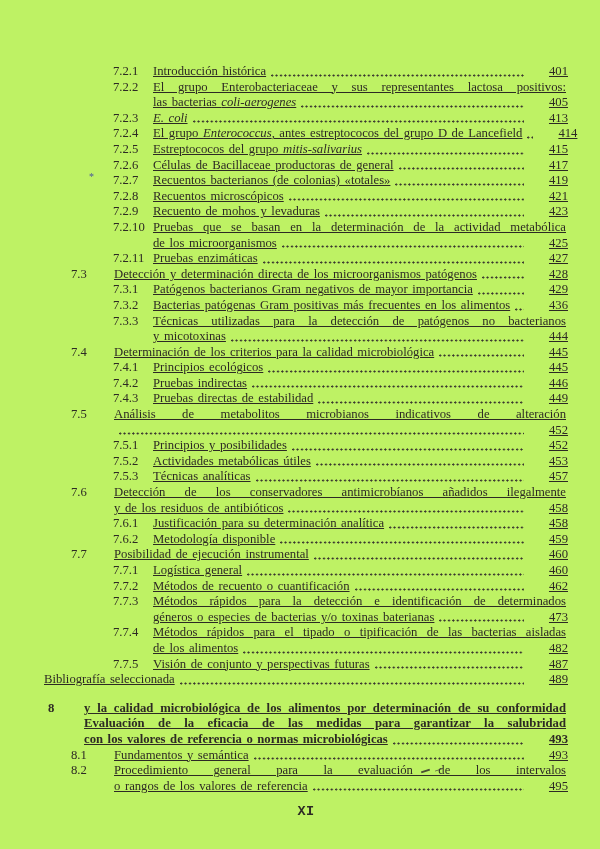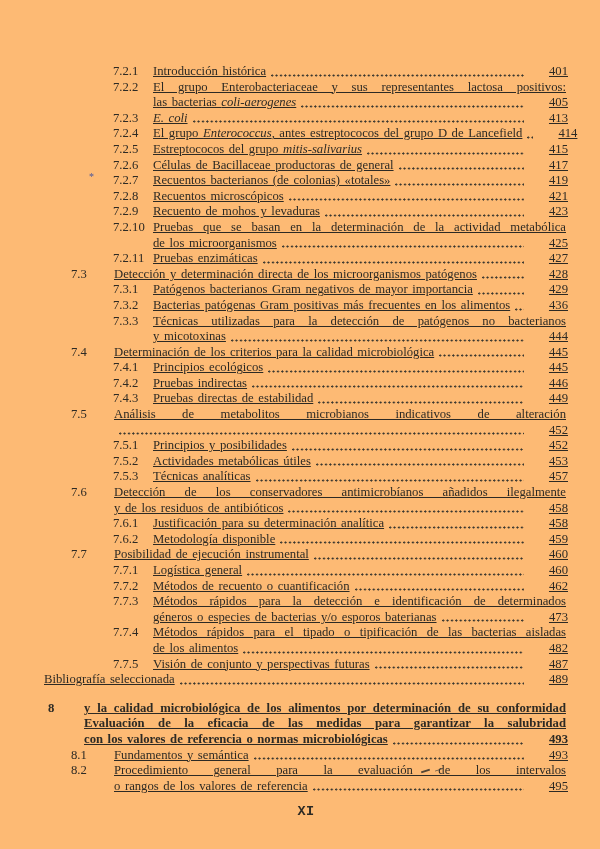--- a/index.html
+++ b/index.html
@@ -1,20 +1,20 @@
 <!DOCTYPE html>
 <html><head>
 <meta charset="utf-8">
 <style>
   html, body { margin: 0; padding: 0; background: #f6f4eb; }
   .page {
     position: relative;
     width: 600px;
     height: 849px;
-    background: #fdba74;
+    background: #bef264;
     overflow: hidden;
     font-family: "Liberation Serif", "DejaVu Serif", serif;
     color: #2d2a24;
   }
   .toc {
     position: absolute;
     left: 44px;
     top: 64px;
     width: 524px;
     font-size: 12.7px;
@@ -329,21 +329,21 @@
           <span class="leader"></span>
           <span class="pg">462</span>
         </div>
       </div>
       <div class="entry lvl-sub">
         <span class="num">7.7.3</span>
         <div class="line nopage">
           <span class="txt"><span>Métodos rápidos para la detección e identificación de determinados</span></span>
         </div>
         <div class="line">
-          <span class="txt"><span>géneros o especies de bacterias y/o esporos baterianas</span></span>
+          <span class="txt"><span>géneros o especies de bacterias y/o toxinas baterianas</span></span>
           <span class="leader"></span>
           <span class="pg">473</span>
         </div>
       </div>
       <div class="entry lvl-sub">
         <span class="num">7.7.4</span>
         <div class="line nopage">
           <span class="txt"><span>Métodos rápidos para el tipado o tipificación de las bacterias aisladas</span></span>
         </div>
         <div class="line">

